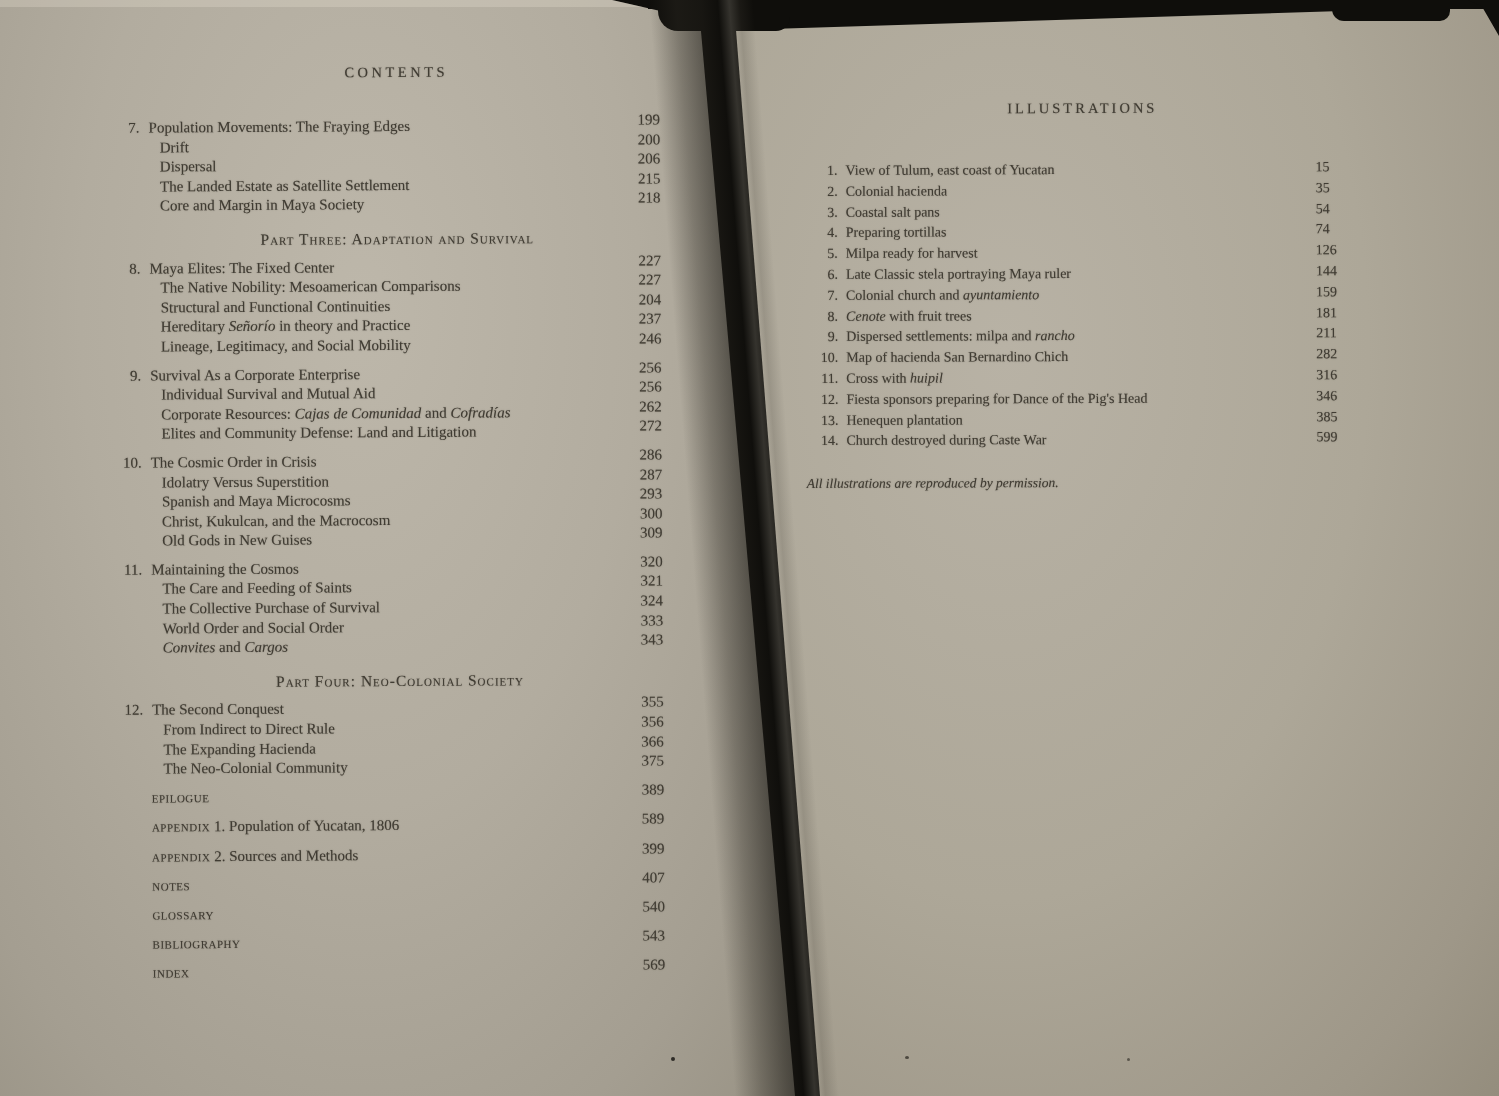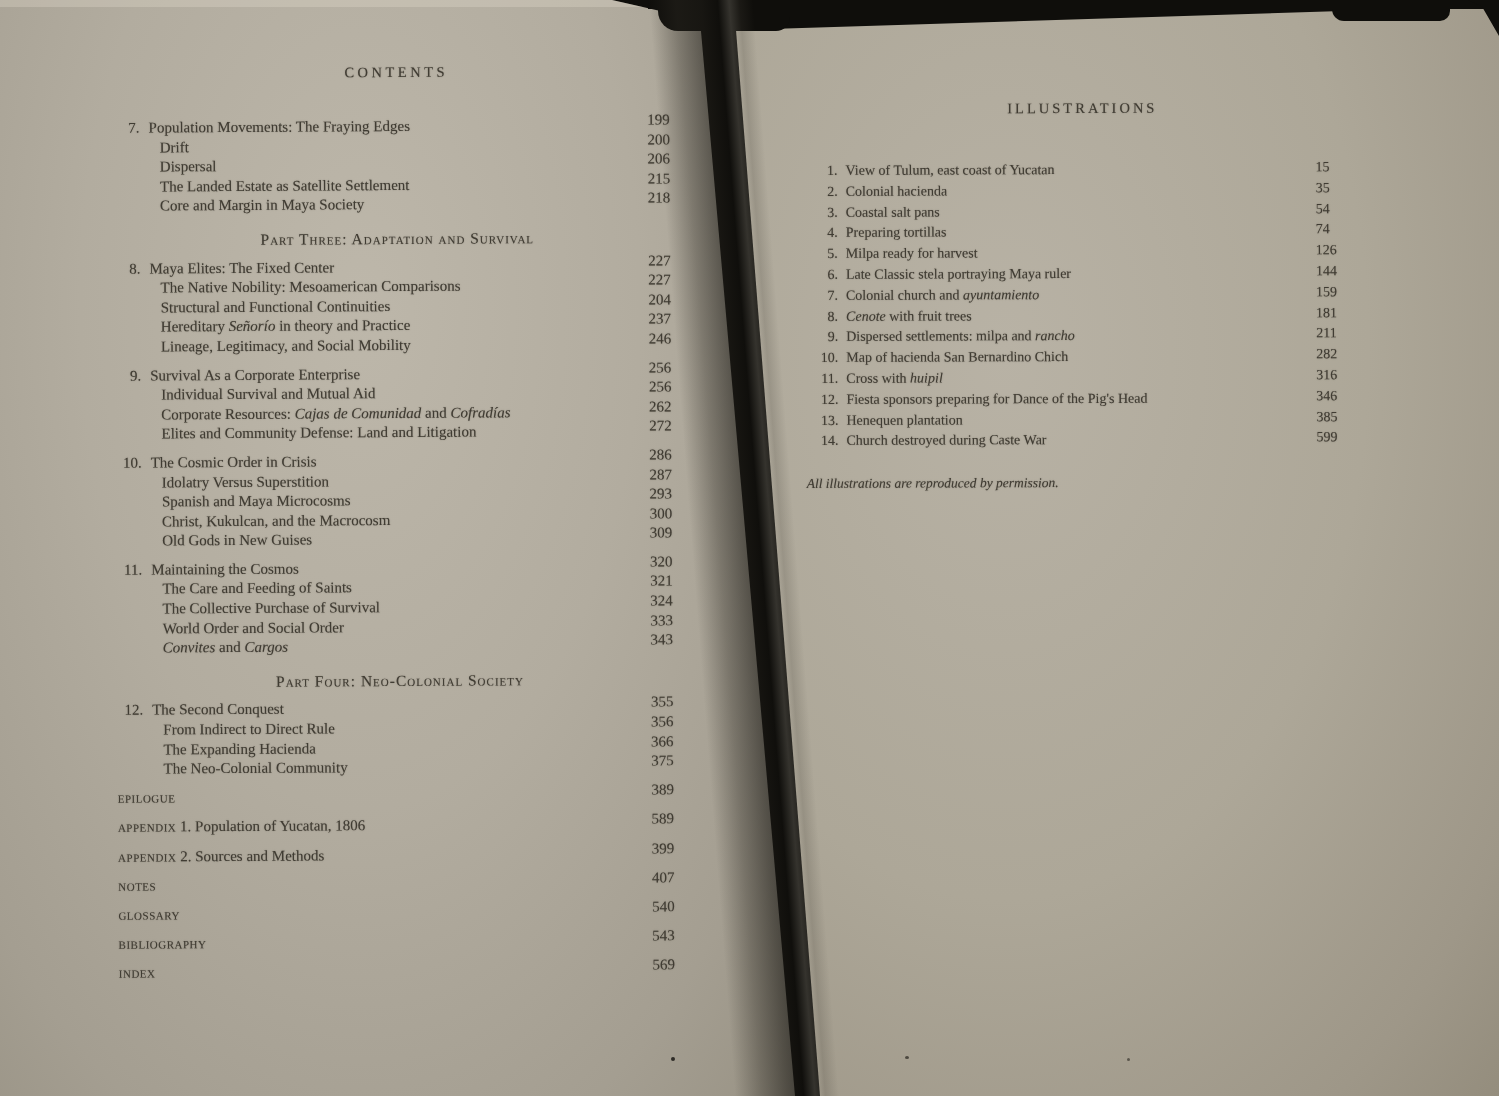--- a/index.html
+++ b/index.html
@@ -53,28 +53,28 @@
   .txtblock{position:absolute;z-index:10;
     text-shadow:0 0 1.2px rgba(64,59,50,.55);}
   #toc{left:116px;top:64px;width:566px;font-size:15px;transform:rotate(-.35deg);}
   #illus{left:806px;top:100px;width:554px;font-size:14px;transform:rotate(-.2deg);}
   .pg-header{text-align:center;font-size:14.5px;letter-spacing:3.5px;}
   #toc .pg-header{margin-bottom:36px;}
   #illus .pg-header{letter-spacing:3px;margin-bottom:43px;}
   
   .row{display:flex;line-height:19.6px;}
   .row .txt{flex:1;}
-  .row .pg{width:42px;text-align:center;transform:translateY(-5px);}
+  .row .pg{width:42px;text-align:left;transform:translateY(-5px);}
   .row.ch{margin-top:9px;}
   .row.sub .txt{padding-left:46px;}
   .row.back{margin-top:9.5px;}
   .num{display:inline-block;width:26px;text-align:right;margin-right:9px;}
   .part-row{font-variant:small-caps;letter-spacing:1px;text-align:center;
     font-size:15.5px;margin:14px 0 9px 0;line-height:19.6px;}
-  .sc{font-variant:small-caps;letter-spacing:.5px;}
+  .sc{font-variant:small-caps;letter-spacing:.5px;margin-left:34px;}
   #toc-rows > :first-child{margin-top:0;}
   
   .irow{display:flex;line-height:20.8px;}
   .inum{display:inline-block;width:32px;text-align:right;margin-right:8px;}
   .ititle{flex:1;}
   .ipg{width:44px;text-align:left;transform:translateY(-2px);}
   .note{margin-top:24px;font-style:italic;font-size:13.5px;}
   
   .folio{position:absolute;z-index:10;font-size:14px;text-align:center;
     text-shadow:0 0 1.2px rgba(64,59,50,.55);}

